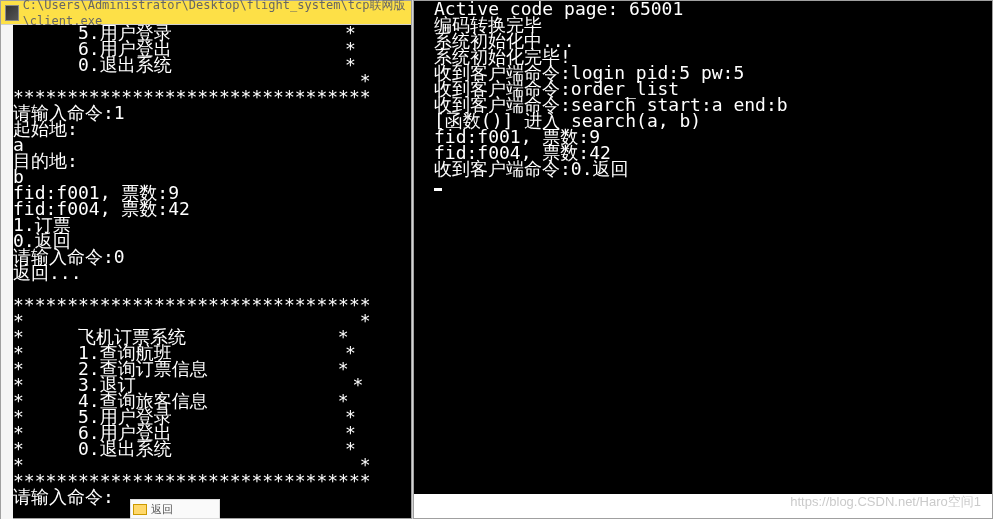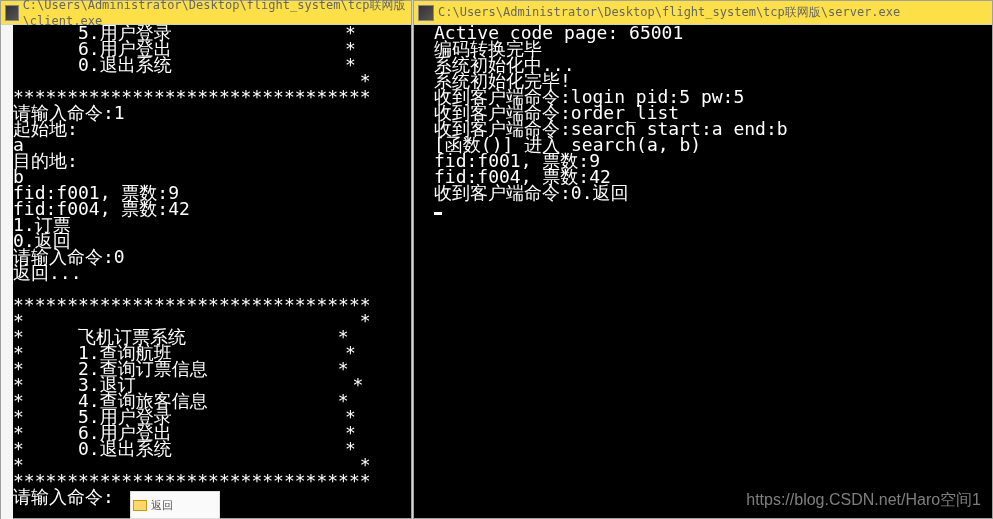--- a/index.html
+++ b/index.html
@@ -83,29 +83,29 @@
       height: 3px;
       display: inline-block;
       vertical-align: bottom;
       margin-bottom: 2px;
     }
     .watermark {
       position: absolute;
       right: 12px;
       bottom: 8px;
       color: rgba(180,180,180,0.7);
-      font-size: 16px;
+      font-size: 13px;
       font-family: Arial, sans-serif;
       z-index: 100;
     }
     .bottom-strip {
       position: absolute;
       left: 130px;
       bottom: 0;
-      height: 28px;
+      height: 20px;
       width: 90px;
       background: #fafafa;
       border: 1px solid #ddd;
       display: flex;
       align-items: center;
       font-size: 11px;
       color: #555;
       padding-left: 20px;
       z-index: 0;
     }
@@ -155,24 +155,20 @@
 *     5.用户登录                *
 *     6.用户登出                *
 *     0.退出系统                *
 *                               *
 *********************************
 请输入命令:</div>
   </div>
 </div>
 
 <div class="window right-window">
-  <div class="titlebar">
-    <span class="titlebar-icon"></span>
-    <span>C:\Users\Administrator\Desktop\flight_system\tcp联网版\server.exe</span>
-  </div>
   <div class="console">
     <div class="console-content" id="server-content">Active code page: 65001
 编码转换完毕
 系统初始化中...
 系统初始化完毕!
 收到客户端命令:login pid:5 pw:5
 收到客户端命令:order_list
 收到客户端命令:search start:a end:b
 [函数()] 进入 search(a, b)
 fid:f001, 票数:9

